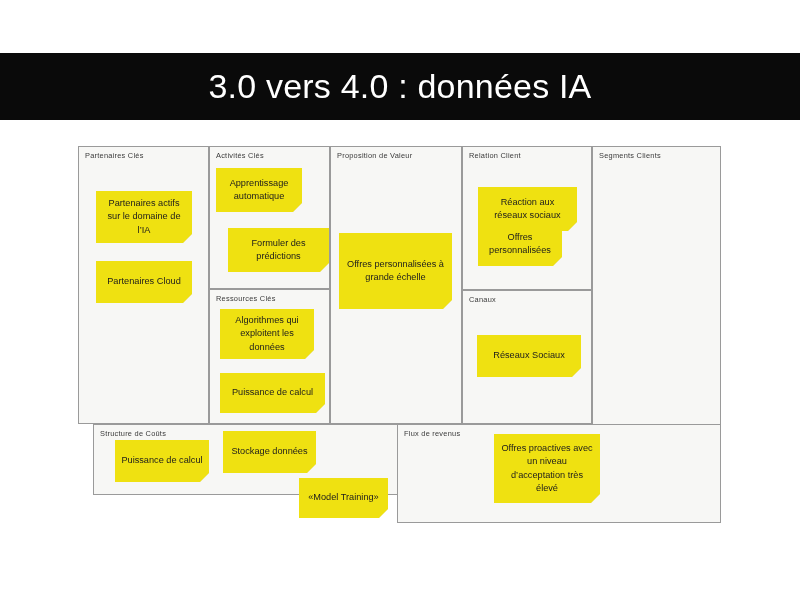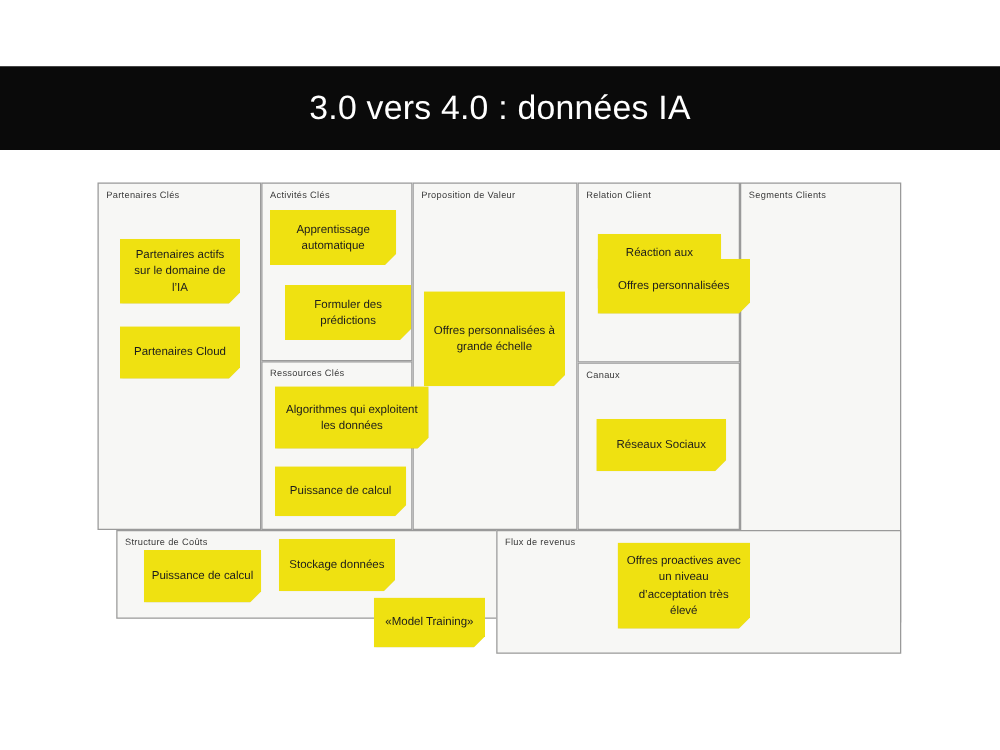--- a/index.html
+++ b/index.html
@@ -22,21 +22,21 @@
     top: 53px;
     width: 800px;
     height: 67px;
     background: #0a0a0a;
     display: flex;
     align-items: center;
     justify-content: center;
   }
   #title-text {
     color: #ffffff;
-    font-size: 27px;
+    font-size: 34px;
     font-weight: 400;
     letter-spacing: 0.2px;
     white-space: nowrap;
   }
 
   
   #canvas {
     position: absolute;
     left: 78px;
     top: 146px;
@@ -107,33 +107,33 @@
       <span class="note-fold"></span>
     </div>
     <div class="note" style="left:17px; top:114px; width:96px; height:42px;">
       <span class="note-text">Partenaires Cloud</span>
       <span class="note-fold"></span>
     </div>
   </div>
 
   <div class="cell" style="left:131px; top:0px; width:121px; height:143px;">
     <div class="cell-title">Activités Clés</div>
-    <div class="note" style="left:6px; top:21px; width:101px; height:44px;">
+    <div class="note" style="left:6px; top:21px; width:86px; height:44px;">
       <span class="note-text">Apprentissage automatique</span>
       <span class="note-fold"></span>
     </div>
     <div class="note" style="left:18px; top:81px; width:101px; height:44px;">
       <span class="note-text">Formuler des prédictions</span>
       <span class="note-fold"></span>
     </div>
   </div>
 
   <div class="cell" style="left:131px; top:143px; width:121px; height:135px;">
     <div class="cell-title">Ressources Clés</div>
-    <div class="note" style="left:10px; top:19px; width:123px; height:50px;justify-content:center;">
+    <div class="note" style="left:10px; top:19px; width:94px; height:50px;justify-content:center;">
       <span class="note-text">Algorithmes qui exploitent les données</span>
       <span class="note-fold"></span>
     </div>
     <div class="note" style="left:10px; top:83px; width:105px; height:40px;">
       <span class="note-text">Puissance de calcul</span>
       <span class="note-fold"></span>
     </div>
   </div>
 
   <div class="cell" style="left:252px; top:0px; width:132px; height:278px;">
@@ -143,21 +143,21 @@
       <span class="note-fold"></span>
     </div>
   </div>
 
   <div class="cell" style="left:384px; top:0px; width:130px; height:144px;">
     <div class="cell-title">Relation Client</div>
     <div class="note" style="left:15px; top:18px; width:99px; height:44px;margin-top:22px;">
       <span class="note-text">Réaction aux réseaux sociaux</span>
       <span class="note-fold"></span>
     </div>
-    <div class="note" style="left:15px; top:60px; width:122px; height:44px;align-items:center;">
+    <div class="note" style="left:15px; top:75px; width:84px; height:44px;align-items:center;">
       <span class="note-text">Offres personnalisées</span>
       <span class="note-fold"></span>
     </div>
   </div>
 
   <div class="cell" style="left:384px; top:144px; width:130px; height:134px;">
     <div class="cell-title">Canaux</div>
     <div class="note" style="left:14px; top:44px; width:104px; height:42px;">
       <span class="note-text">Réseaux Sociaux</span>
       <span class="note-fold"></span>

